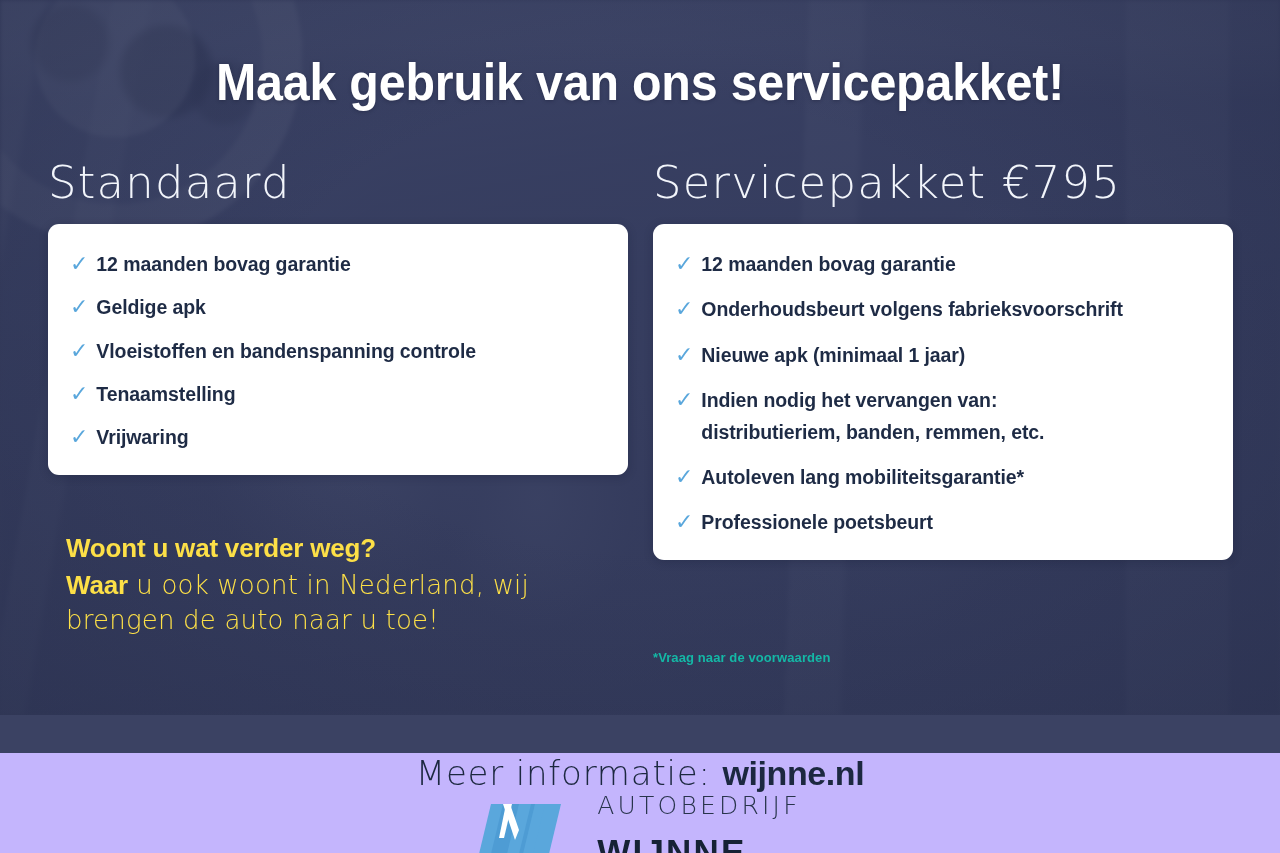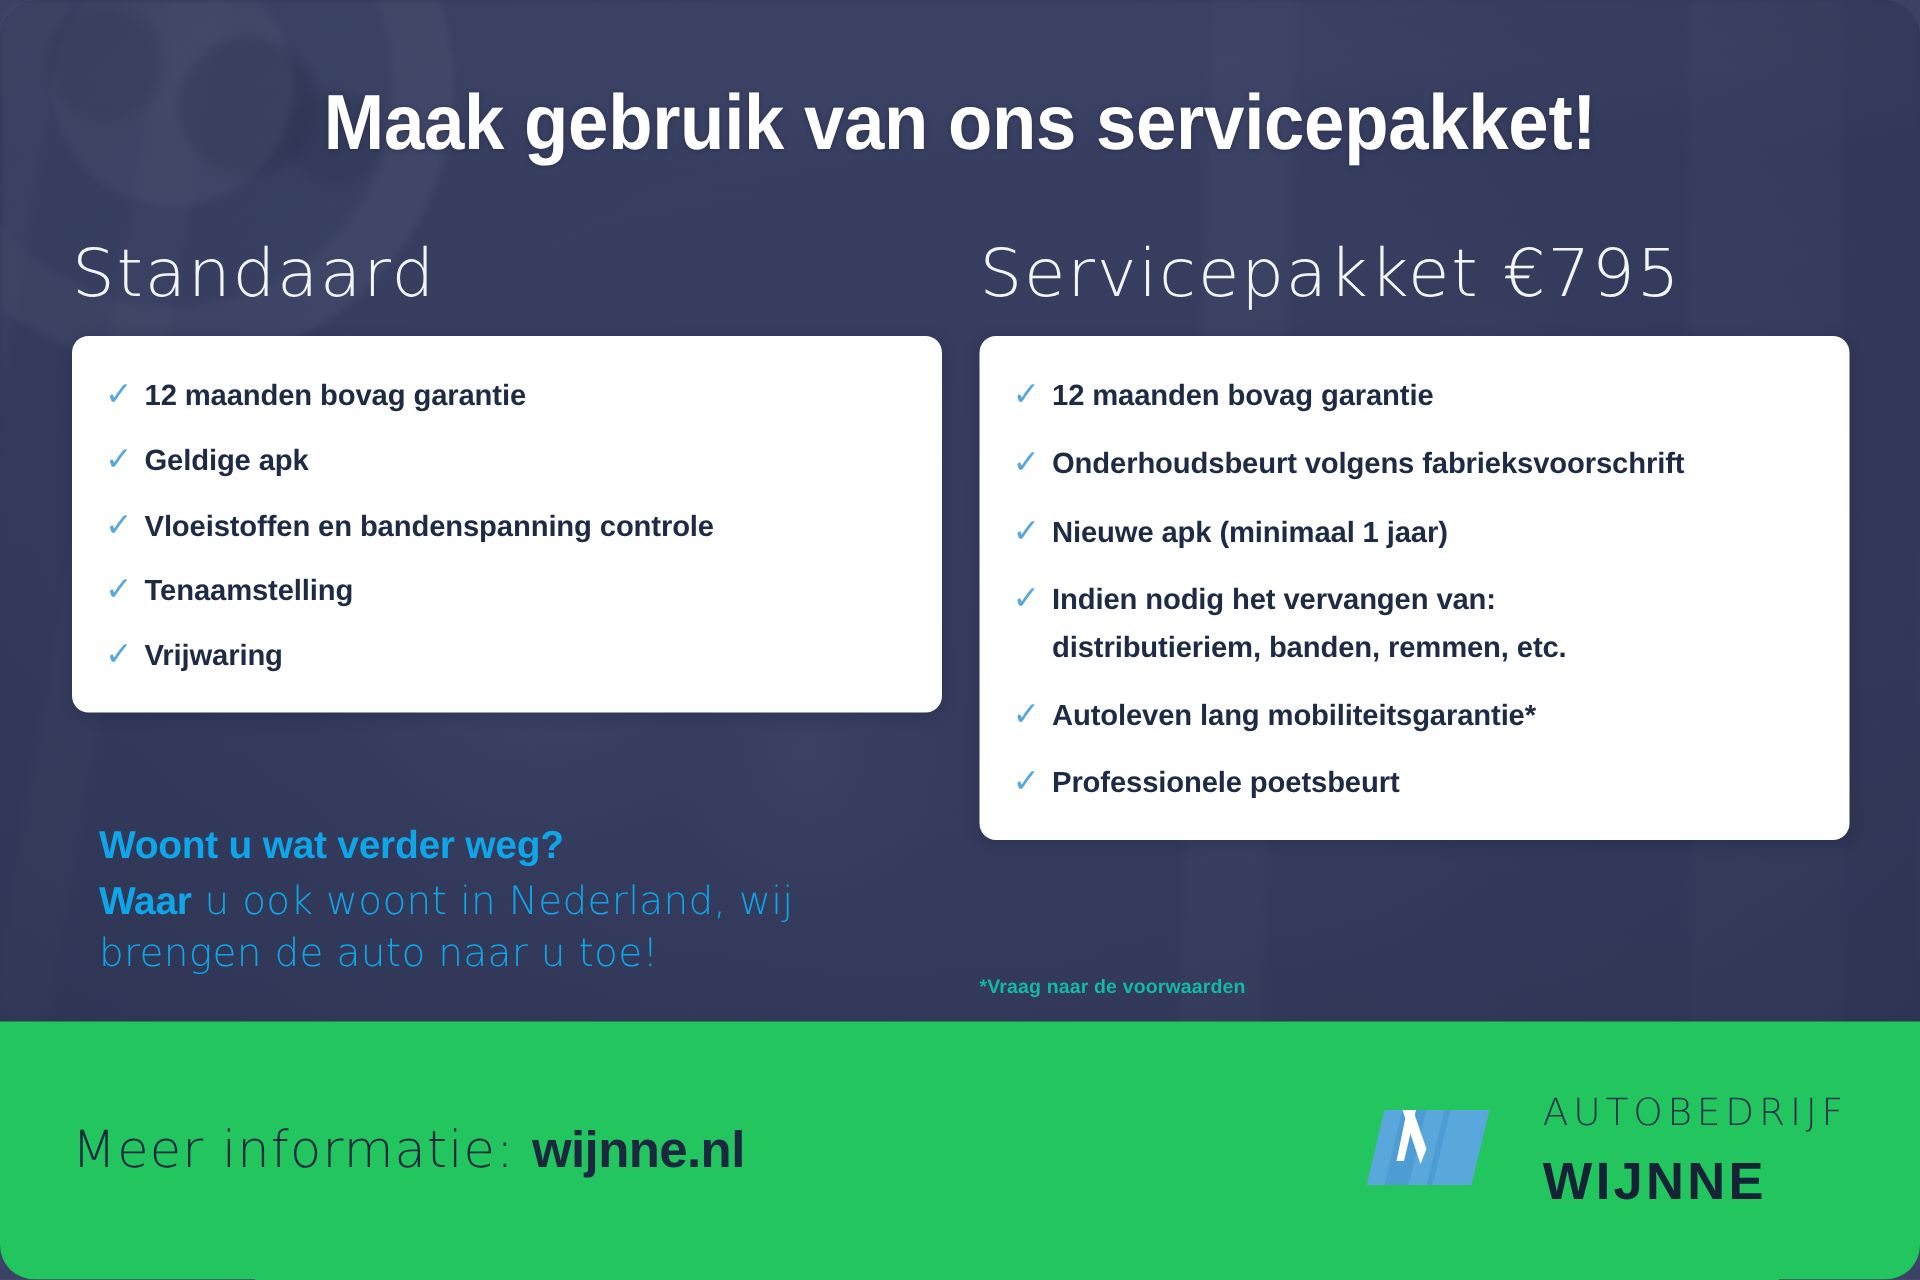--- a/index.html
+++ b/index.html
@@ -1,21 +1,21 @@
 <!DOCTYPE html>
 <html><head>
 <meta charset="utf-8">
 <style>
   html,body{margin:0;padding:0;}
   body{
     width:1280px;height:853px;overflow:hidden;
     font-family:"Liberation Sans",sans-serif;
     background:#3b4263;
   }
-  .poster{position:relative;width:1280px;height:853px;overflow:hidden;border-radius:23px;}
+  .poster{position:relative;width:1280px;height:853px;overflow:hidden;}
 
   
   .bg{position:absolute;inset:0 0 138px 0;overflow:hidden;background:#464d6c;}
   .bg-photo{position:absolute;inset:0;
     background:
       radial-gradient(circle at 9% 8%, rgba(210,220,240,.30) 0 6%, rgba(150,165,200,.14) 6% 11%, rgba(230,238,250,.22) 11% 14%, rgba(90,102,140,.05) 14% 20%, transparent 22%),
       radial-gradient(circle at 13% 10%, rgba(20,26,48,.55) 0 3.2%, transparent 4%),
       radial-gradient(circle at 5.5% 6%, rgba(28,34,58,.45) 0 2.4%, transparent 3.2%),
       radial-gradient(circle at 17.5% 13%, rgba(28,34,58,.4) 0 2.2%, transparent 3%),
       radial-gradient(ellipse 16% 30% at 27% 62%, rgba(205,215,238,.20), transparent 70%),
@@ -77,21 +77,21 @@
   .card-right ul.features li:last-child{margin-bottom:0;}
   .tick{
     color:#5aa7dc;font-weight:400;font-size:22px;line-height:1.1;
     flex:0 0 auto;font-family:"DejaVu Sans",sans-serif;
   }
   .feat-txt{display:block;}
   .feat-sub{display:block;margin-top:8px;}
 
   
   .away{
-    position:absolute;left:66px;top:548px;width:560px;color:#0ea5e9;
+    position:absolute;left:66px;top:533px;width:560px;color:#fde047;
   }
   .away-q{
     font-weight:700;font-size:26px;line-height:1.18;margin-bottom:4px;
     font-family:"Liberation Sans Narrow","Liberation Sans",sans-serif;
     letter-spacing:-.2px;
   }
   .away-body{
     font-weight:300;font-size:26px;line-height:1.35;
     font-family:"DejaVu Sans","Liberation Sans",sans-serif;
     letter-spacing:.2px;
@@ -103,23 +103,23 @@
 
   
   .footnote{
     position:absolute;left:653px;top:650px;
     color:#14b8a6;font-weight:700;font-size:13px;letter-spacing:.1px;
     font-family:"Liberation Sans Narrow","Liberation Sans",sans-serif;
   }
 
   
   .footer{
-    position:absolute;left:0;right:0;bottom:0;height:172px;background:#22c55e;
+    position:absolute;left:0;right:0;bottom:0;height:100px;background:#c4b5fd;
     display:flex;align-items:center;justify-content:space-between;
-    padding:0 48px;box-sizing:border-box;
+    padding:0 48px;box-sizing:border-box;flex-direction:column;
   }
   .more{
     font-size:34px;font-weight:300;color:#1c2840;letter-spacing:.8px;
     font-family:"DejaVu Sans","Liberation Sans",sans-serif;
     white-space:nowrap;
   }
   .more b{
     font-weight:700;letter-spacing:-.4px;
     font-family:"Liberation Sans Narrow","Liberation Sans",sans-serif;
   }

